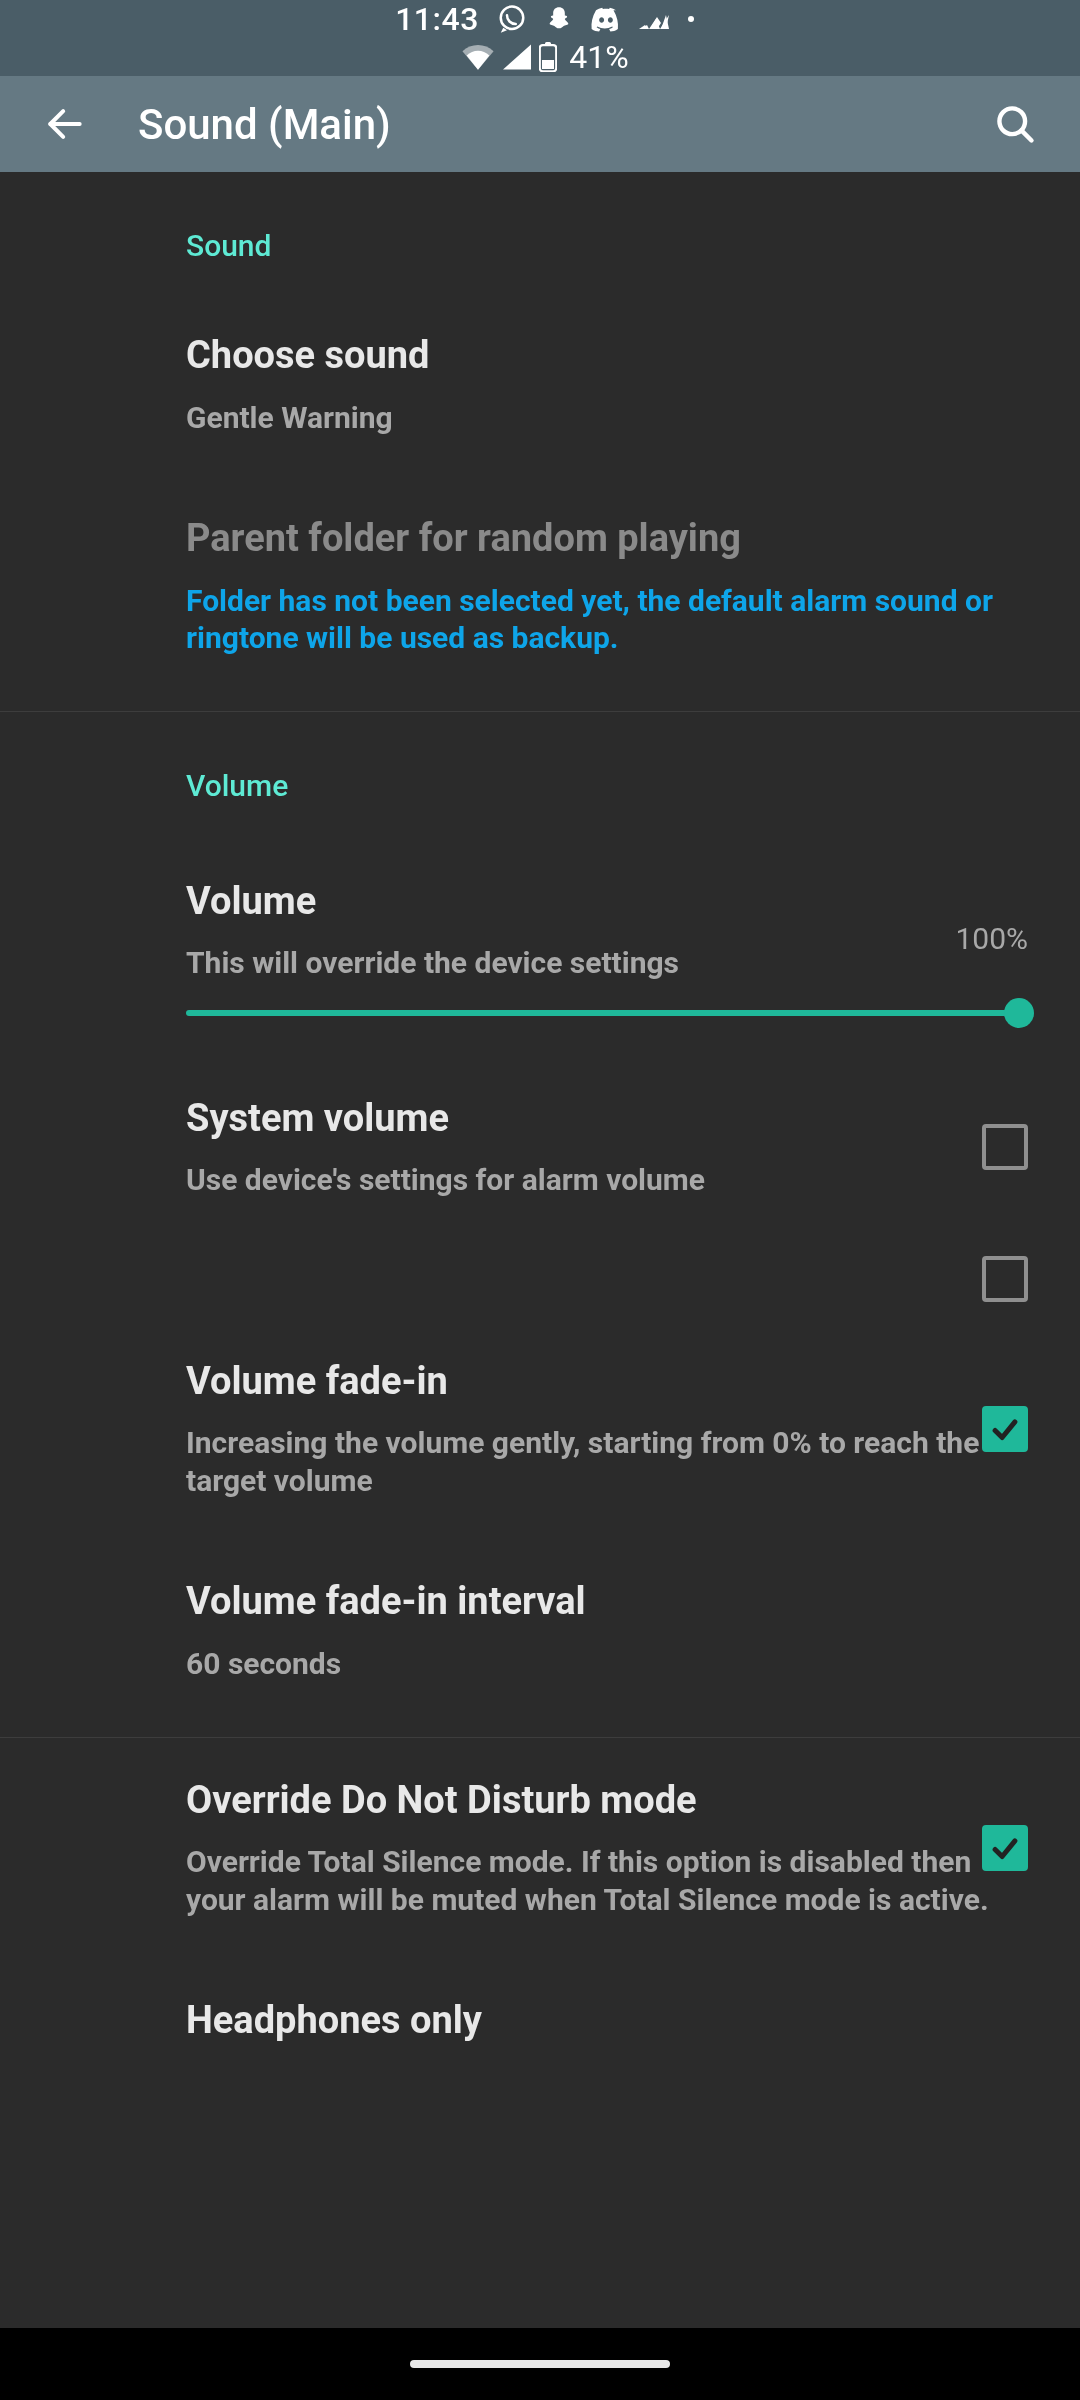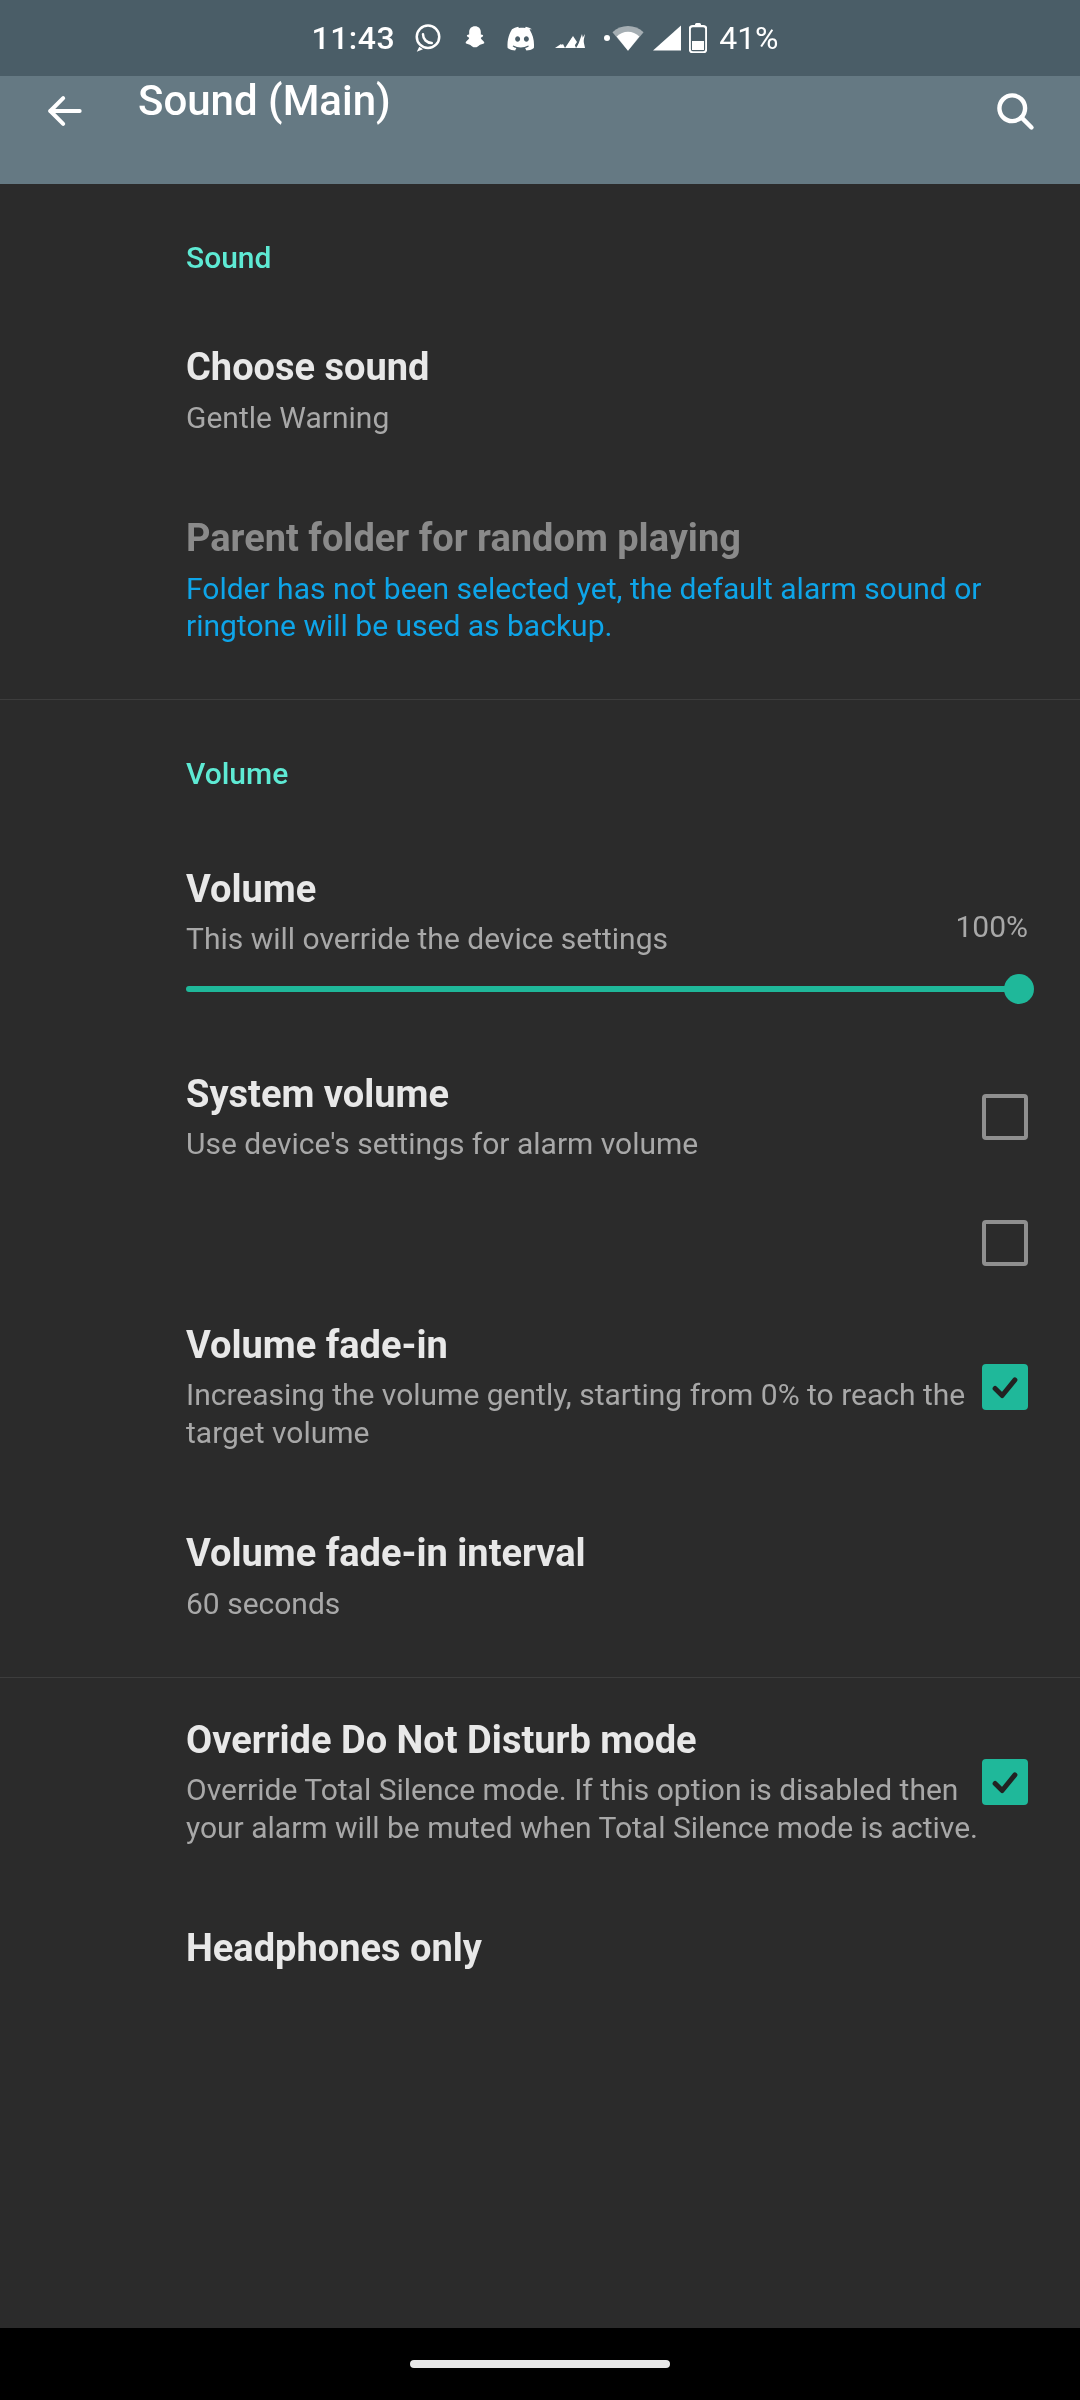--- a/index.html
+++ b/index.html
@@ -1,38 +1,38 @@
 <!DOCTYPE html>
 <html><head>
 <meta charset="utf-8">
 <style>
   * { margin: 0; padding: 0; box-sizing: border-box; }
   html, body { width: 1080px; height: 2400px; overflow: hidden; font-family: Roboto, "Segoe UI", Arial, sans-serif; }
   body { background: #000; display: flex; flex-direction: column; }
 
   
-  .status-bar { height: 76px; background: #4a5d67; display: flex; align-items: center; justify-content: center; padding: 0 40px 0 50px; color: #fff; }
+  .status-bar { height: 76px; background: #4a5d67; display: flex; align-items: center; justify-content: flex-start; padding: 0 40px 0 50px; color: #fff; flex-direction: column; }
   .status-left, .status-right { display: flex; align-items: center; gap: 18px; }
   .status-time { font-size: 32px; font-weight: 500; letter-spacing: 0.5px; }
   .status-icon { display: inline-flex; align-items: center; justify-content: center; }
   .status-right { gap: 8px; }
   .battery-text { font-size: 32px; font-weight: 400; margin-left: 4px; }
 
   
-  .app-bar { height: 108px; background: #657983; display: flex; align-items: flex-start; padding: 0 30px; color: #fff; }
+  .app-bar { height: 96px; background: #657983; display: flex; align-items: center; padding: 0 30px; color: #fff; }
   .back-btn { width: 70px; height: 70px; display: flex; align-items: center; justify-content: center; }
   .app-title { font-size: 42px; font-weight: 500; margin-left: 38px; flex: 1; }
   .search-btn { width: 70px; height: 70px; display: flex; align-items: center; justify-content: center; }
 
   
   .content { flex: 1; background: #2b2b2b; overflow: hidden; position: relative; }
   .section-header { color: #5eead4; font-size: 30px; font-weight: 500; padding: 56px 0 30px 186px; }
   .item { padding: 40px 60px 40px 186px; position: relative; }
   .item-title { color: #e8e8e8; font-size: 38px; font-weight: 700; line-height: 1.2; }
-  .item-sub { color: #a8a8a8; font-size: 30px; font-weight: 400; margin-top: 8px; line-height: 1.25; }
+  .item-sub { color: #a8a8a8; font-size: 30px; font-weight: 700; margin-top: 20px; line-height: 1.25; }
   .item.disabled .item-title { color: #8a8a8a; }
   .item.disabled .item-sub { color: #0ea5e9; }
 
   .divider { height: 1px; background: #3d3d3d; margin-top: 14px; }
 
   .item-with-control { padding-right: 86px; }
   .checkbox { position: absolute; right: 52px; top: 50%; transform: translateY(-50%); width: 46px; height: 46px; border: 4px solid #8f8f8f; border-radius: 4px; }
   .checkbox.checked { background: #1fb89a; border-color: #1fb89a; }
   .checkbox.checked svg { position: absolute; left: 2px; top: 2px; }
 

